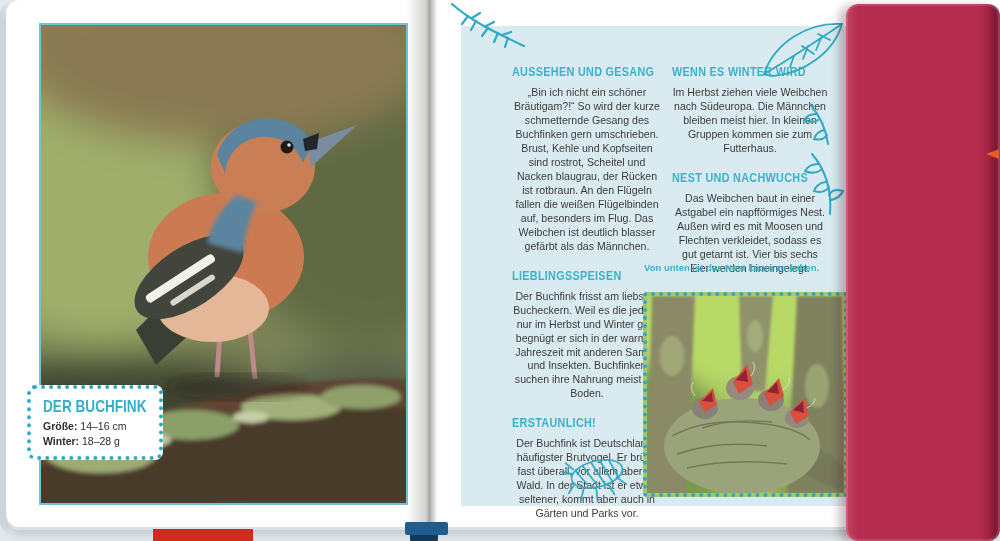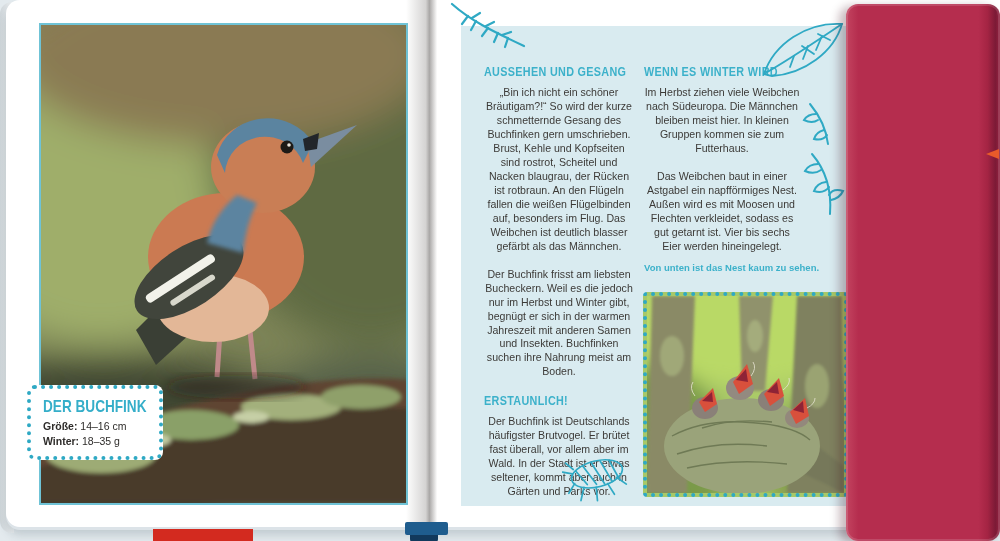--- a/index.html
+++ b/index.html
@@ -14,21 +14,21 @@
   .gutter{position:absolute;left:400px;top:0;width:52px;height:527px;
           background:linear-gradient(90deg,rgba(0,0,0,0) 0%,rgba(60,55,50,.22) 38%,rgba(30,25,22,.38) 45%,rgba(255,255,255,.0) 60%);}
   .label-box{position:absolute;left:21px;top:385px;width:136px;background:#ffffff;
              border:4px dotted #2fa9c4;border-radius:8px;padding:8px 10px 9px 12px;box-sizing:border-box;}
   .label-title{color:#35aec9;font-size:17px;font-weight:bold;text-align:center;}
   .label-title span,.h span{display:inline-block;transform:scaleX(.8);transform-origin:0 50%;white-space:nowrap;}
   .label-line{font-size:10.5px;color:#2e2c2a;margin-top:3px;}
   .label-line b{font-weight:bold;}
   
   .panel{position:absolute;left:455px;top:26px;width:398px;height:480px;background:#d9ebf0;}
-  .col{position:absolute;top:0;}
+  .col{position:absolute;top:0;margin-left:28px;}
   .h{color:#3cb1ca;font-size:13.5px;font-weight:bold;letter-spacing:.4px;margin:0 0 7px 0;}
   .body-txt{font-size:10.6px;line-height:1.32;color:#3c3a37;margin:0 0 14px 0;text-align:center;}
   .sec{margin-bottom:4px;}
   .caption{color:#3cb1ca;font-size:9.5px;font-weight:bold;}
   .nest-photo{position:absolute;left:637px;top:292px;width:205px;height:205px;
               border:4px dotted #2fa9c4;border-radius:4px;box-sizing:border-box;overflow:hidden;background:#a8c868;}
   .doodle{position:absolute;pointer-events:none;}
   
   .module{position:absolute;left:846px;top:4px;width:154px;height:537px;
           background:linear-gradient(90deg,#c34460 0%,#b52d4e 8%,#b52d4e 86%,#a42443 92%,#7c1a36 97%,#93203f 100%);
@@ -99,49 +99,51 @@
           <circle cx="248" cy="120" r="1.8" fill="#e8e4da"></circle>
         </g>
         <g filter="url(#b6)">
             <ellipse cx="195" cy="362" rx="70" ry="12" fill="rgba(30,25,15,.45)"></ellipse>
           </g>
       </svg>
     </div>
     <div class="label-box">
       <div class="label-title"><span>DER BUCHFINK</span></div>
       <div class="label-line"><b>Größe:</b> <span>14–16 cm</span></div>
-      <div class="label-line"><b>Winter:</b> <span>18–35 g</span></div>
+      <div class="label-line"><b>Winter:</b> <span>18–28 g</span></div>
     </div>
   </div>
 
   <div class="gutter"></div>
 
   <div>
     <div class="panel"></div>
 
     <div class="col" style="left:478px;top:64px;width:150px;">
       <div class="sec">
         <div class="h"><span>AUSSEHEN UND GESANG</span></div>
         <p class="body-txt">„Bin ich nicht ein schöner Bräutigam?!“ So wird der kurze schmetternde Gesang des Buchfinken gern umschrieben. Brust, Kehle und Kopfseiten sind rostrot, Scheitel und Nacken blaugrau, der Rücken ist rotbraun. An den Flügeln fallen die weißen Flügelbinden auf, besonders im Flug. Das Weibchen ist deutlich blasser gefärbt als das Männchen.</p>
       </div>
       <div class="sec">
+        <div class="h"><span>LIEBLINGSSPEISEN</span></div>
         <p class="body-txt">Der Buchfink frisst am liebsten Bucheckern. Weil es die jedoch nur im Herbst und Winter gibt, begnügt er sich in der warmen Jahreszeit mit anderen Samen und Insekten. Buchfinken suchen ihre Nahrung meist am Boden.</p>
       </div>
       <div class="sec">
         <div class="h"><span>ERSTAUNLICH!</span></div>
         <p class="body-txt">Der Buchfink ist Deutschlands häufigster Brutvogel. Er brütet fast überall, vor allem aber im Wald. In der Stadt ist er etwas seltener, kommt aber auch in Gärten und Parks vor.</p>
       </div>
     </div>
 
     <div class="col" style="left:638px;top:64px;width:156px;">
       <div class="sec">
         <div class="h"><span>WENN ES WINTER WIRD</span></div>
         <p class="body-txt">Im Herbst ziehen viele Weibchen nach Südeuropa. Die Männchen bleiben meist hier. In kleinen Gruppen kommen sie zum Futterhaus.</p>
       </div>
       <div class="sec">
+        <div class="h"><span>NEST UND NACHWUCHS</span></div>
         <p class="body-txt">Das Weibchen baut in einer Astgabel ein napfförmiges Nest. Außen wird es mit Moosen und Flechten verkleidet, sodass es gut getarnt ist. Vier bis sechs Eier werden hineingelegt.</p>
       </div>
     </div>
     <div class="caption" style="position:absolute;left:638px;top:262px;width:200px;">Von unten ist das Nest kaum zu sehen.</div>
 
     <div class="nest-photo">
       <svg width="197" height="197" viewBox="0 0 197 197">
         <defs>
             <filter id="nb">
               <feGaussianBlur stdDeviation="10"></feGaussianBlur>

